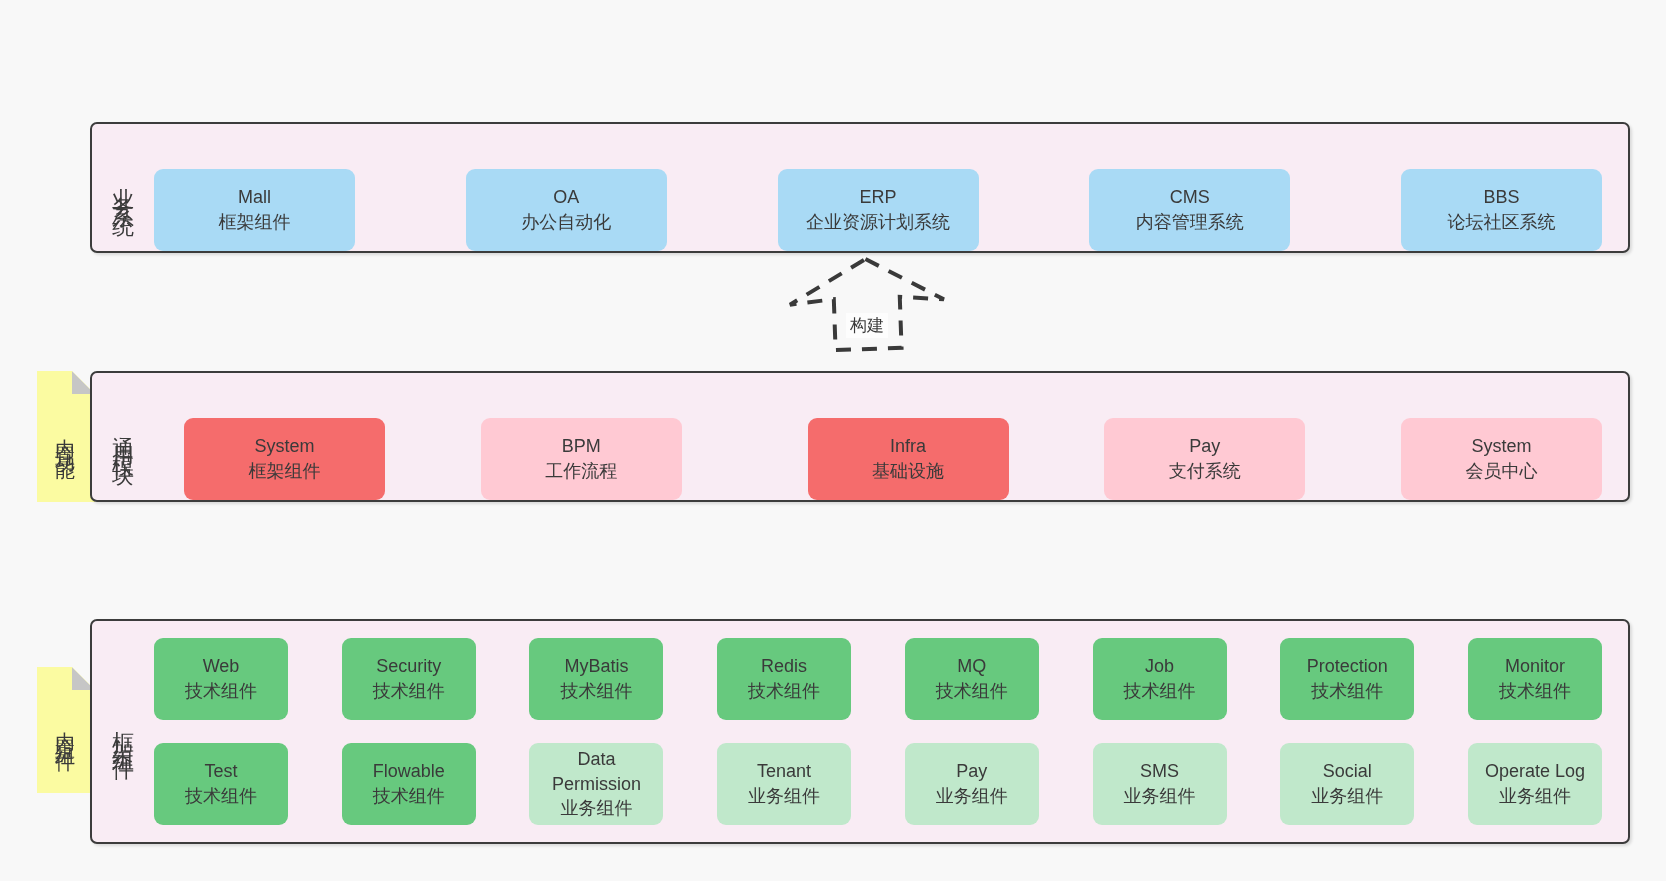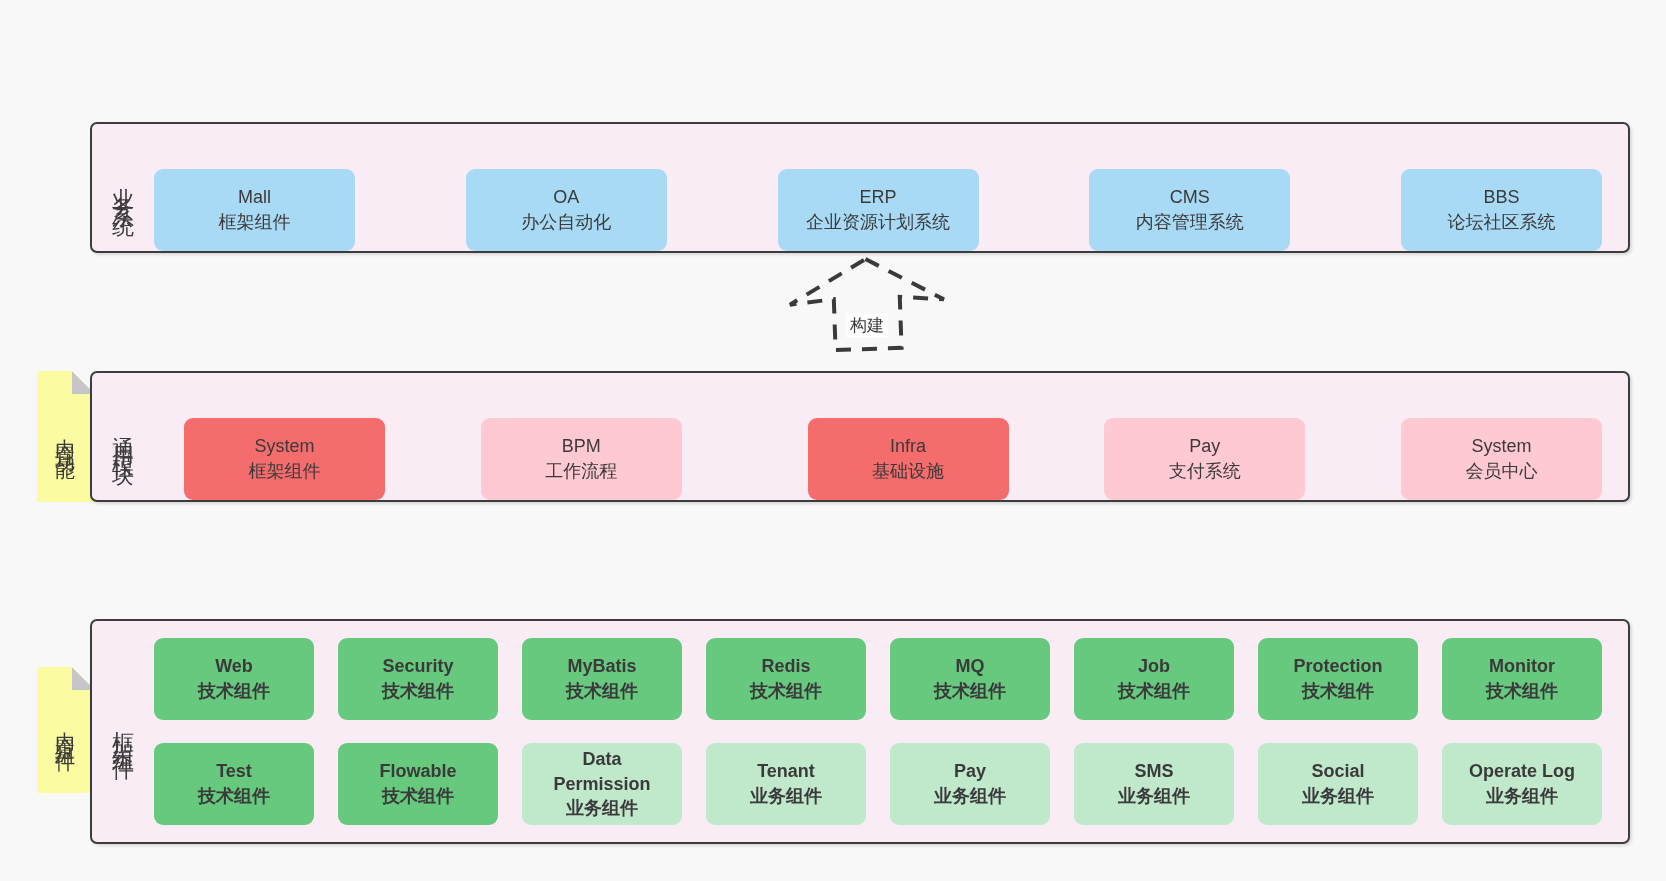--- a/index.html
+++ b/index.html
@@ -57,21 +57,21 @@
     border-radius:9px;
     display:flex;flex-direction:column;
     align-items:center;justify-content:center;
     text-align:center;
     font-size:18px;line-height:1.38;
     color:var(--ink,#3a3a3a);
     box-sizing:border-box;
     flex:0 0 auto;
   }
   .box.wide{width:201px;padding:0 8px;}
-  .box.narrow{width:160px;padding:16px 12px;font-weight:bold;}
+  .box.narrow{width:134px;padding:16px 12px;}
   .box.blue{background:var(--blue,#a9daf5);}
   .box.red{background:var(--red,#f56c6c);margin-left:30px;}
   .box.pink{background:var(--pink,#ffc9d3);}
   .box.green{background:var(--green,#67c97e);}
   .box.green-light{background:var(--green-light,#c0e8cb);}
   
   .tag{
     position:absolute;
     left:37px;width:58px;
     background:var(--yellow,#fbfba1);

